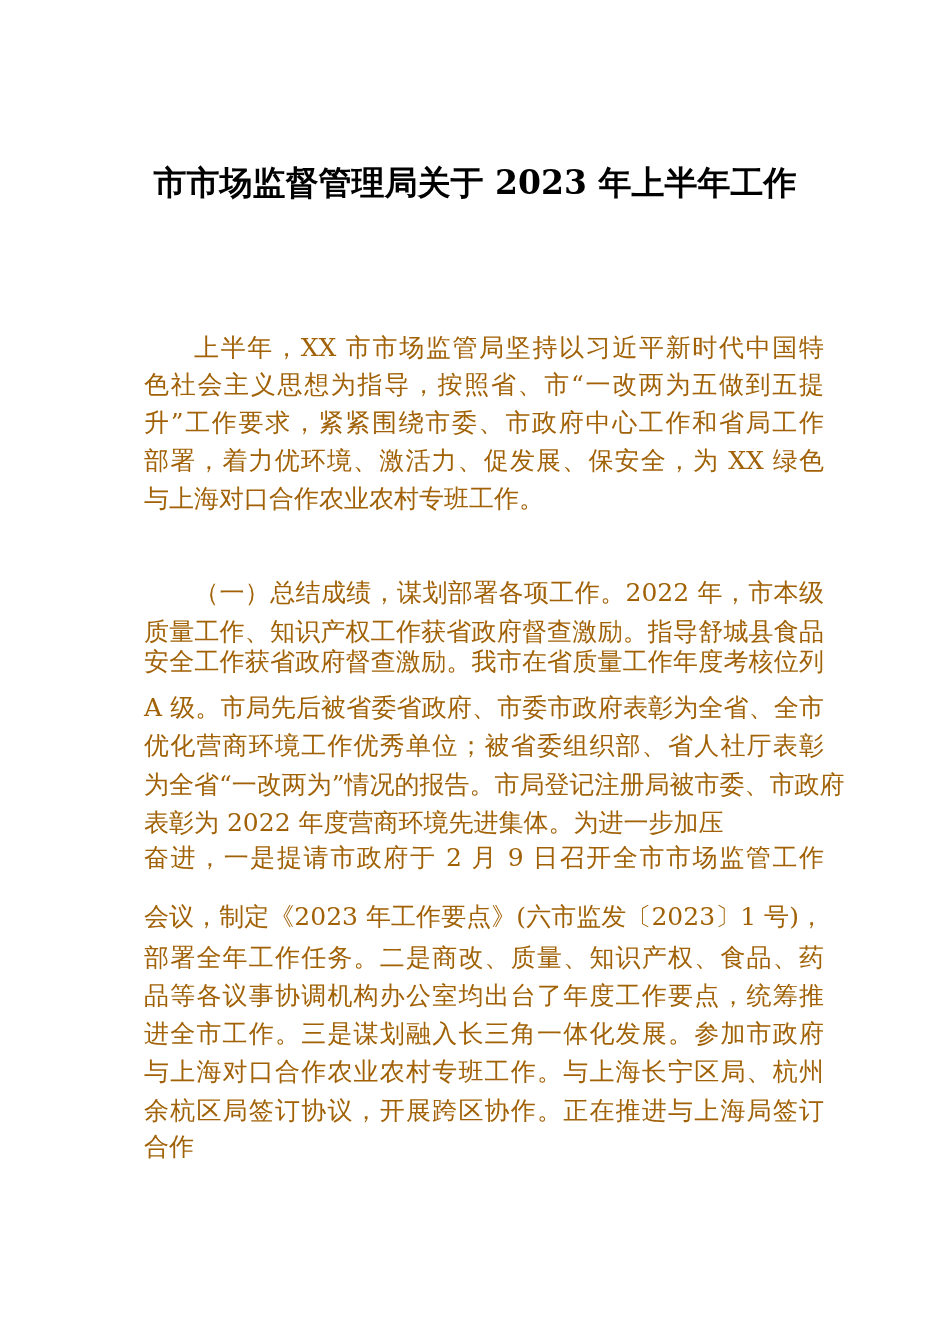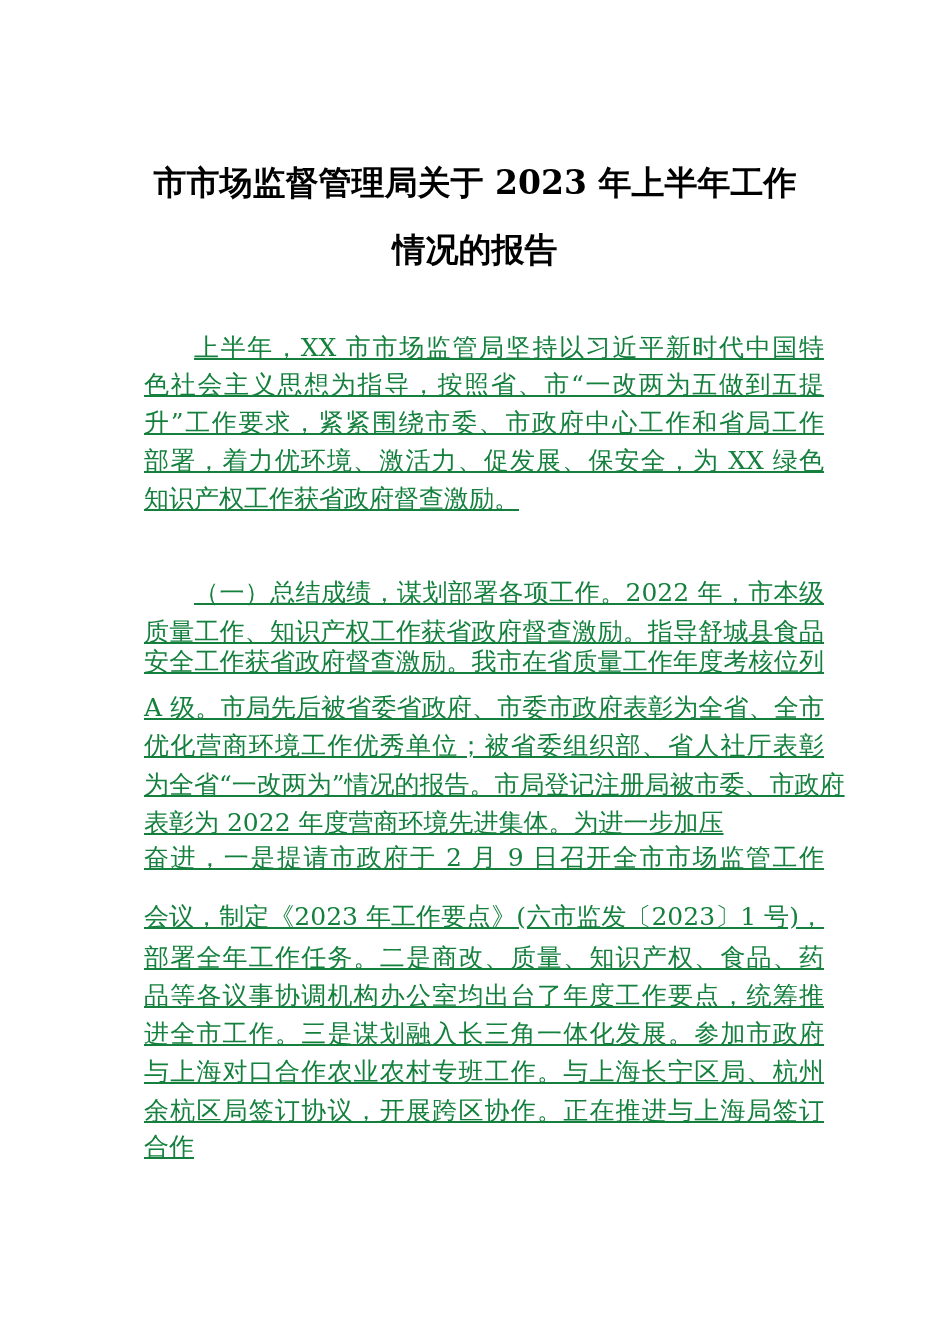--- a/index.html
+++ b/index.html
@@ -35,43 +35,41 @@
       white-space: nowrap;
     }
     .title-line.l1 { top: 163px; }
     .title-line.l2 { top: 230px; }
     .body-line {
       position: absolute;
       left: 144px;
       width: 680px;
       font-size: 25px;
       line-height: 30px;
-      color: #15803d;
+      color: #a16207;
       white-space: nowrap;
       text-align: justify;
       text-align-last: justify;
-      text-decoration: underline;
     }
     .body-line.indent { left: 194px; width: 630px; }
     .body-line.last { text-align-last: left; }
   </style>
 </head>
 <body>
 
 <div class="page">
 
   <div class="title-line l1">市市场监督管理局关于 2023 年上半年工作</div>
-  <div class="title-line l2">情况的报告</div>
 
   <div>
     <div class="body-line indent" style="top:333px">上半年，XX 市市场监管局坚持以习近平新时代中国特</div>
     <div class="body-line" style="top:370px">色社会主义思想为指导，按照省、市“一改两为五做到五提</div>
     <div class="body-line" style="top:408px">升”工作要求，紧紧围绕市委、市政府中心工作和省局工作</div>
     <div class="body-line" style="top:446px">部署，着力优环境、激活力、促发展、保安全，为 XX 绿色</div>
-    <div class="body-line last" style="top:484px">知识产权工作获省政府督查激励。</div>
+    <div class="body-line last" style="top:484px">与上海对口合作农业农村专班工作。</div>
   </div>
 
 
   <div>
     <div class="body-line" style="left:194px;width:630px;top:578px">（一）总结成绩，谋划部署各项工作。2022 年，市本级</div>
     <div class="body-line" style="top:617px">质量工作、知识产权工作获省政府督查激励。指导舒城县食品</div>
     <div class="body-line" style="top:647px">安全工作获省政府督查激励。我市在省质量工作年度考核位列</div>
     <div class="body-line" style="top:693px">A 级。市局先后被省委省政府、市委市政府表彰为全省、全市</div>
     <div class="body-line" style="top:731px">优化营商环境工作优秀单位；被省委组织部、省人社厅表彰</div>
     <div class="body-line" style="top:770px">为全省“一改两为”情况的报告。市局登记注册局被市委、市政府</div>

